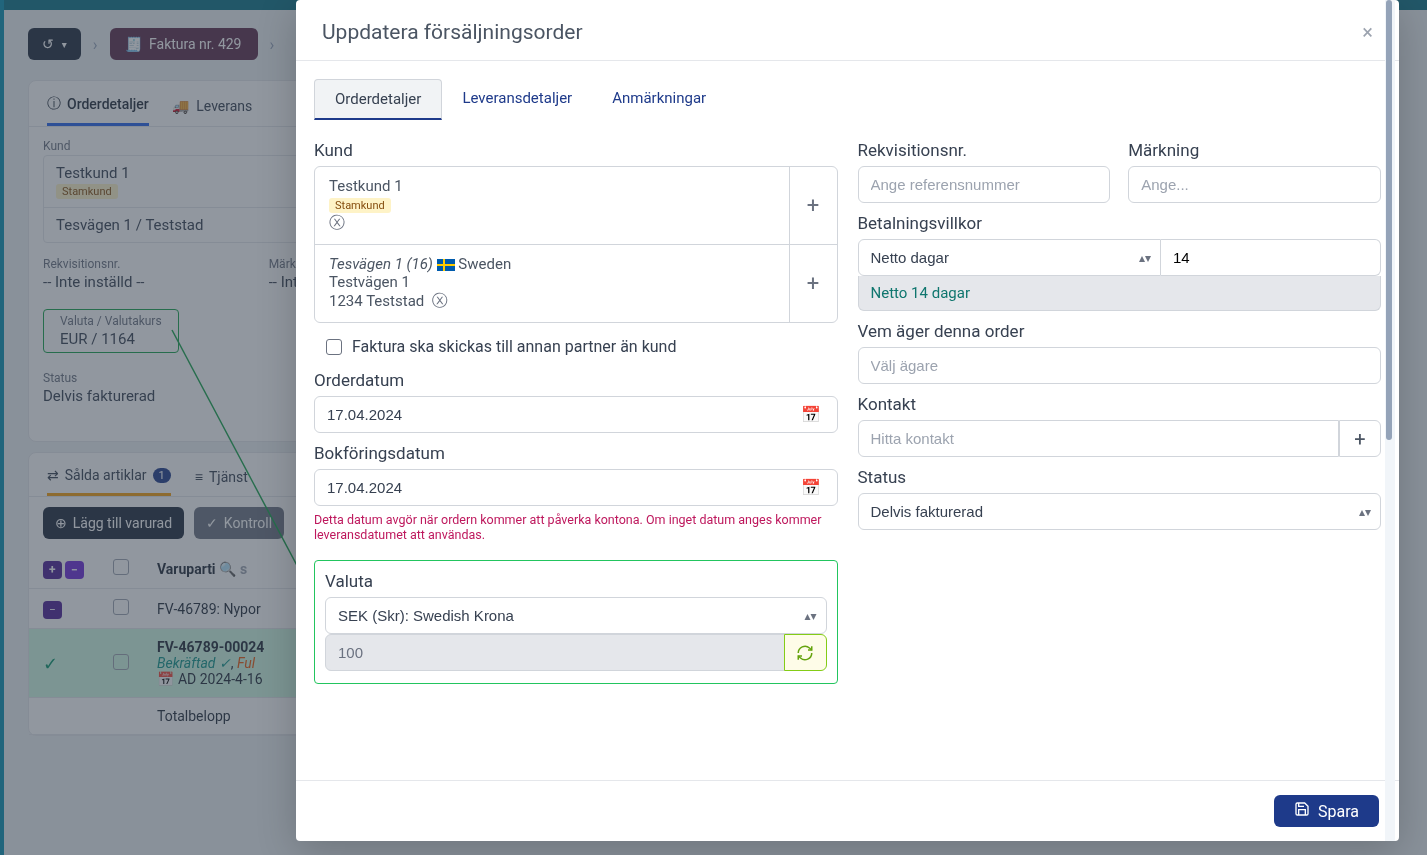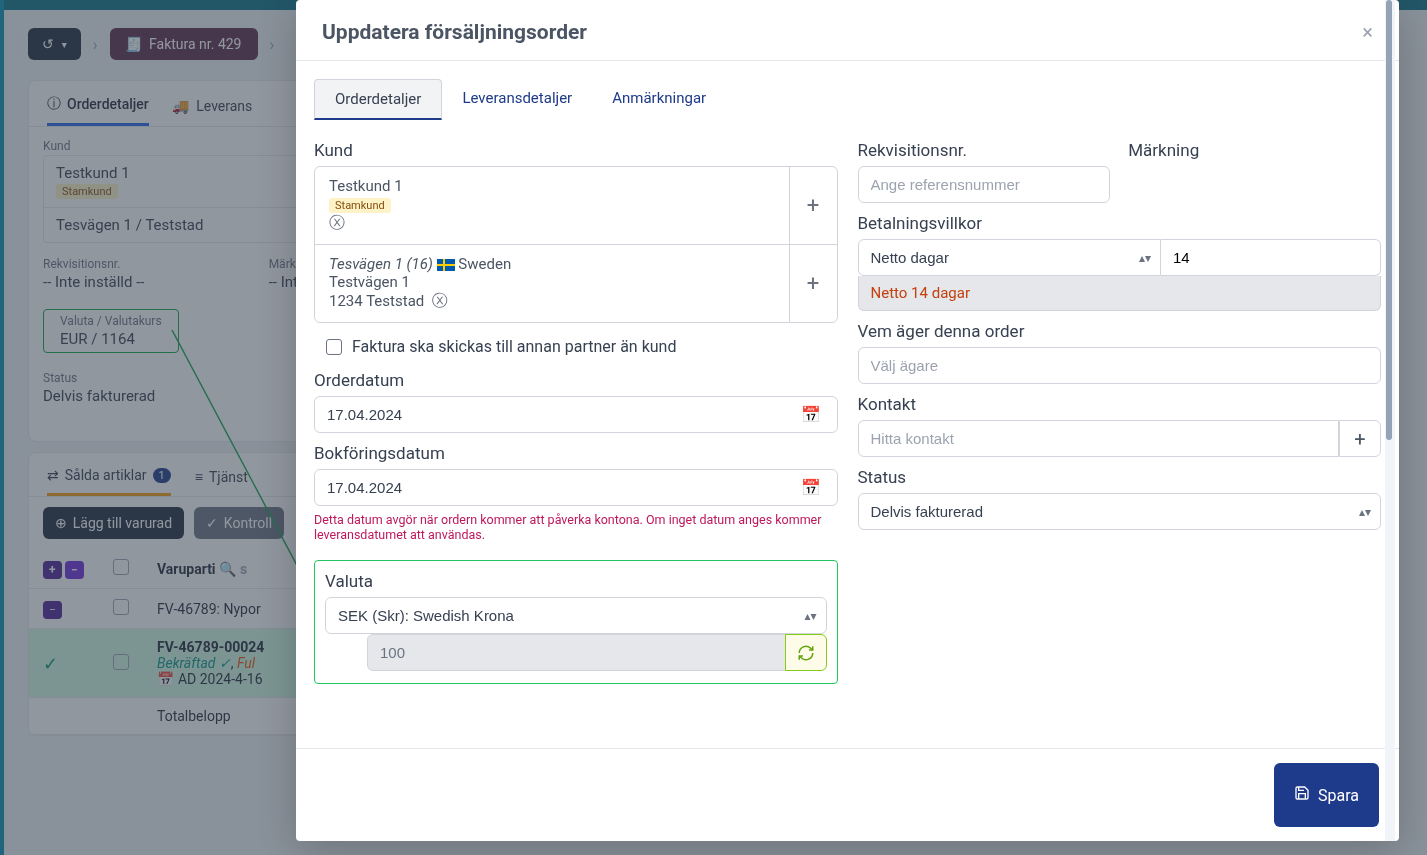--- a/index.html
+++ b/index.html
@@ -153,21 +153,21 @@
     box-shadow: 0 10px 40px rgba(0,0,0,0.2);
     display: flex;
     flex-direction: column;
   }
   .modal-head {
     padding: 20px 26px 16px;
     display: flex;
     justify-content: space-between;
     align-items: center;
   }
-  .modal-title { font-size: 21px; color: #4b5563; font-weight: 700; }
+  .modal-title { font-size: 21px; color: #4b5563; font-weight: 400; }
   .close-x { color:#9ca3af; font-size:20px; cursor:pointer; }
   .modal-body {
     flex: 1;
     background: #fff;
     border-top: 1px solid #e5e7eb;
     padding: 0 0 0 0;
     overflow: auto;
   }
   .m-tabs {
     display: flex;
@@ -246,63 +246,63 @@
   .sel-wrap .sel { appearance:none; padding-right:36px;}
   .sel-wrap::after {
     content:"";
     position:absolute; right:12px; top:50%; transform:translateY(-50%);
     width:0;height:0;border-left:4px solid transparent;border-right:4px solid transparent;
   }
   .sel-caret {
     position:absolute; right:10px; top:50%; transform:translateY(-50%);
     color:#6b7280; font-size:12px;
   }
-  .rate-row { display:flex;margin-left:42px; }
+  .rate-row { display:flex; }
   .rate-row .inp { background:#e5e7eb; color:#6b7280; border-top-right-radius:0; border-bottom-right-radius:0;}
   .refresh-box {
     width:46px; border:1.5px solid #84cc16; border-radius:0 6px 6px 0;
     display:flex; align-items:center; justify-content:center;
     background:#fefce8;
     margin-left:-1px;
   }
   .refresh-box svg { width:18px; height:18px; }
 
   .row2 { display:flex; gap:18px; }
   .row2 > div { flex:1; }
 
   .pay-row { display:flex; gap:0; }
   .pay-row .sel-wrap { flex:1; }
   .pay-row .sel { border-top-right-radius:0; border-bottom-right-radius:0; }
   .pay-row .inp2 {
     width:220px; border:1px solid #d1d5db; border-left:0;
     border-radius:0 6px 6px 0; padding:9px 12px; font-size:15px;
   }
   .pay-help {
-    background:#e5e7eb; color:#c2410c;
+    background:#e5e7eb; color:#0f766e;
     border:1px solid #d1d5db; border-top:0;
     border-radius:0 0 6px 6px;
     padding:8px 12px; font-size:15px;
   }
   .contact-row { display:flex; }
   .contact-row .inp { border-top-right-radius:0; border-bottom-right-radius:0; }
   .contact-plus {
     width:46px; border:1px solid #d1d5db; border-radius:0 6px 6px 0;
     display:flex; align-items:center; justify-content:center;
     color:#4b5563; font-size:20px;
   }
 
   .modal-foot {
     border-top:1px solid #e5e7eb;
     padding:14px 20px;
     display:flex;
     justify-content:flex-end;
   }
   .save-btn {
     background:#1e3a8a; color:#fff; border-radius:6px;
-    padding:22px 20px; font-size:16px;
+    padding:6px 20px; font-size:16px;
     display:inline-flex; align-items:center; gap:8px;
   }
 
   .green-arrow {
     position:absolute;
     pointer-events:none;
   }
 
   .scroll-ind {
     position:absolute; right:4px; top:0; bottom:0; width:10px;
@@ -545,20 +545,21 @@
       </div>
 
       <div class="m-right">
         <div class="row2">
           <div>
             <div class="m-label">Rekvisitionsnr.</div>
             <input class="inp" placeholder="Ange referensnummer" style="">
           </div>
           <div>
             <div class="m-label">Märkning</div>
+            <input class="inp" placeholder="Ange..." style="">
           </div>
         </div>
 
         <div class="m-label">Betalningsvillkor</div>
         <div class="pay-row">
           <div class="sel-wrap">
             <select class="sel">
               <option>Netto dagar</option>
             </select>
             <span class="sel-caret">▴▾</span>

